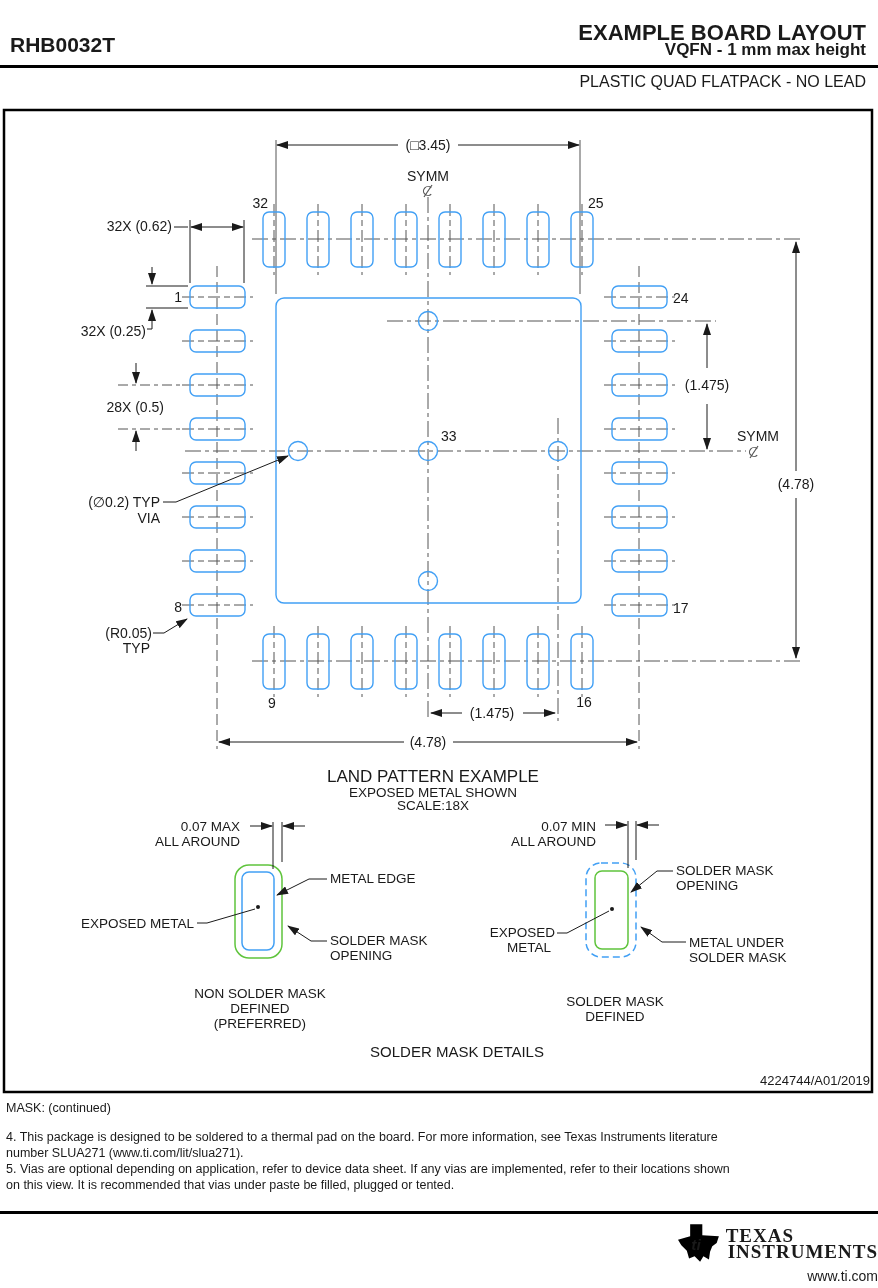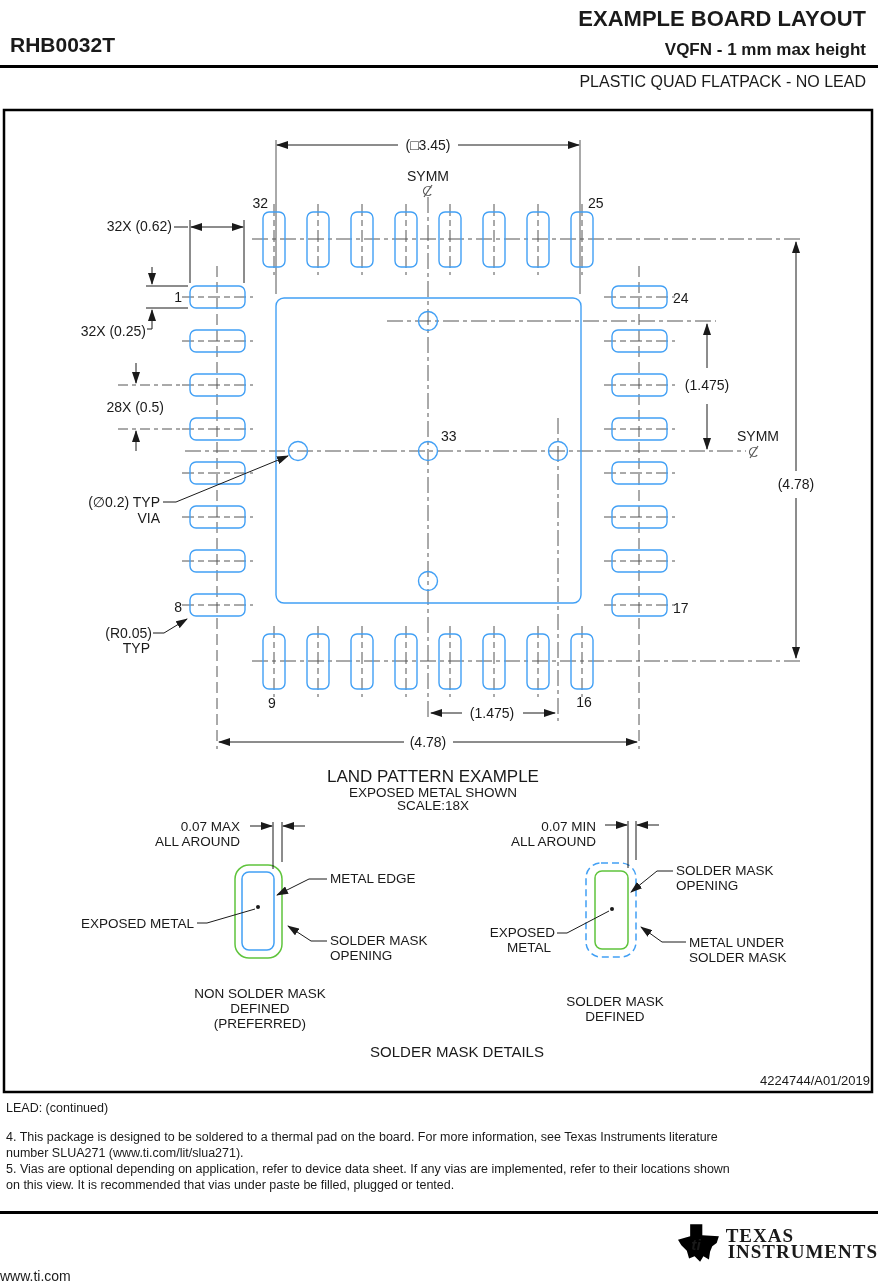--- a/index.html
+++ b/index.html
@@ -1,39 +1,39 @@
 <!DOCTYPE html>
 <html><head>
 <meta charset="utf-8">
 <style>
   html,body{margin:0;padding:0;background:#fff;}
   #page{position:relative;width:878px;height:1288px;background:#fff;overflow:hidden;
         font-family:"Liberation Sans",sans-serif;color:#1a1a1a;}
   .abs{position:absolute;}
-  .hdr-title{top:6px;right:12px;font-size:22px;font-weight:bold;}
+  .hdr-title{top:20px;right:12px;font-size:22px;font-weight:bold;}
   .hdr-part{top:33px;left:10px;font-size:21px;font-weight:bold;text-align:right;}
   .hdr-sub{top:40px;right:12px;font-size:17px;font-weight:bold;}
   .hdr-rule{top:65px;left:0;width:878px;height:3px;background:#000;}
   .hdr-fam{top:73px;right:12px;font-size:16px;}
   #drawing{position:absolute;top:0;left:0;}
   svg text{font-family:"Liberation Sans",sans-serif;fill:#1a1a1a;font-size:14px;}
   svg text.t17{font-size:17px;}
   svg text.t15{font-size:15px;}
   svg text.t135{font-size:13.5px;}
   svg text.t13{font-size:13px;}
   .mid{text-anchor:middle;} .end{text-anchor:end;}
   .notes{top:1100px;left:6px;width:860px;font-size:12.5px;line-height:16px;}
   .notes .nh{margin-bottom:13px;}
   .notes .cont{}
   .ftr-rule{top:1211px;left:0;width:878px;height:3px;background:#000;}
   .logo{top:1222px;left:0;width:878px;display:flex;justify-content:flex-end;align-items:flex-start;gap:6px;}
   .logo-text{font-family:"Liberation Serif",serif;font-weight:bold;line-height:16px;
              letter-spacing:1px;font-size:19px;padding-top:6px;}
   .logo-text .l2{margin-left:2px;}
-  .ti-url{top:1268px;left:0;width:878px;text-align:left;font-size:14px;}
+  .ti-url{top:1268px;left:0;width:878px;text-align:right;font-size:14px;}
 </style>
 </head>
 <body>
 
 <div id="page">
 
   <div class="abs hdr-title">EXAMPLE BOARD LAYOUT</div>
   <div class="abs hdr-part">RHB0032T</div>
   <div class="abs hdr-sub">VQFN - 1 mm max height</div>
   <div class="abs hdr-rule"></div>
@@ -262,21 +262,21 @@
       <text class="mid t135" x="615" y="1006">SOLDER MASK</text>
       <text class="mid t135" x="615" y="1021">DEFINED</text>
     </g>
 
     <text class="mid t15" x="457" y="1057">SOLDER MASK DETAILS</text>
     <text class="end t13" x="823" y="1085">4224744/A</text>
     <text class="end t13" x="870" y="1085">01/2019</text>
   </svg>
 
   <div class="abs notes">
-    <div class="nh">LEAD: (continued)</div>
+    <div class="nh">MASK: (continued)</div>
     <div>4. This package is designed to be soldered to a thermal pad on the board. For more information, see Texas Instruments literature</div>
     <div class="cont">number SLUA271 (www.ti.com/lit/slua271).</div>
     <div>5. Vias are optional depending on application, refer to device data sheet. If any vias are implemented, refer to their locations shown</div>
     <div class="cont">on this view. It is recommended that vias under paste be filled, plugged or tented.</div>
   </div>
 
   <div class="abs ftr-rule"></div>
   <div class="abs logo">
     <svg width="42" height="42" viewBox="0 0 38 36">
       <path d="M11,1 L22,1 L22,11 L37,12 L35,18 L31,21 L29,26 L28,33 L23,30 L20,35 L15,30 L10,32 L8,25 L3,20 L0,15 L7,13 L11,12 Z" fill="#000"></path>

